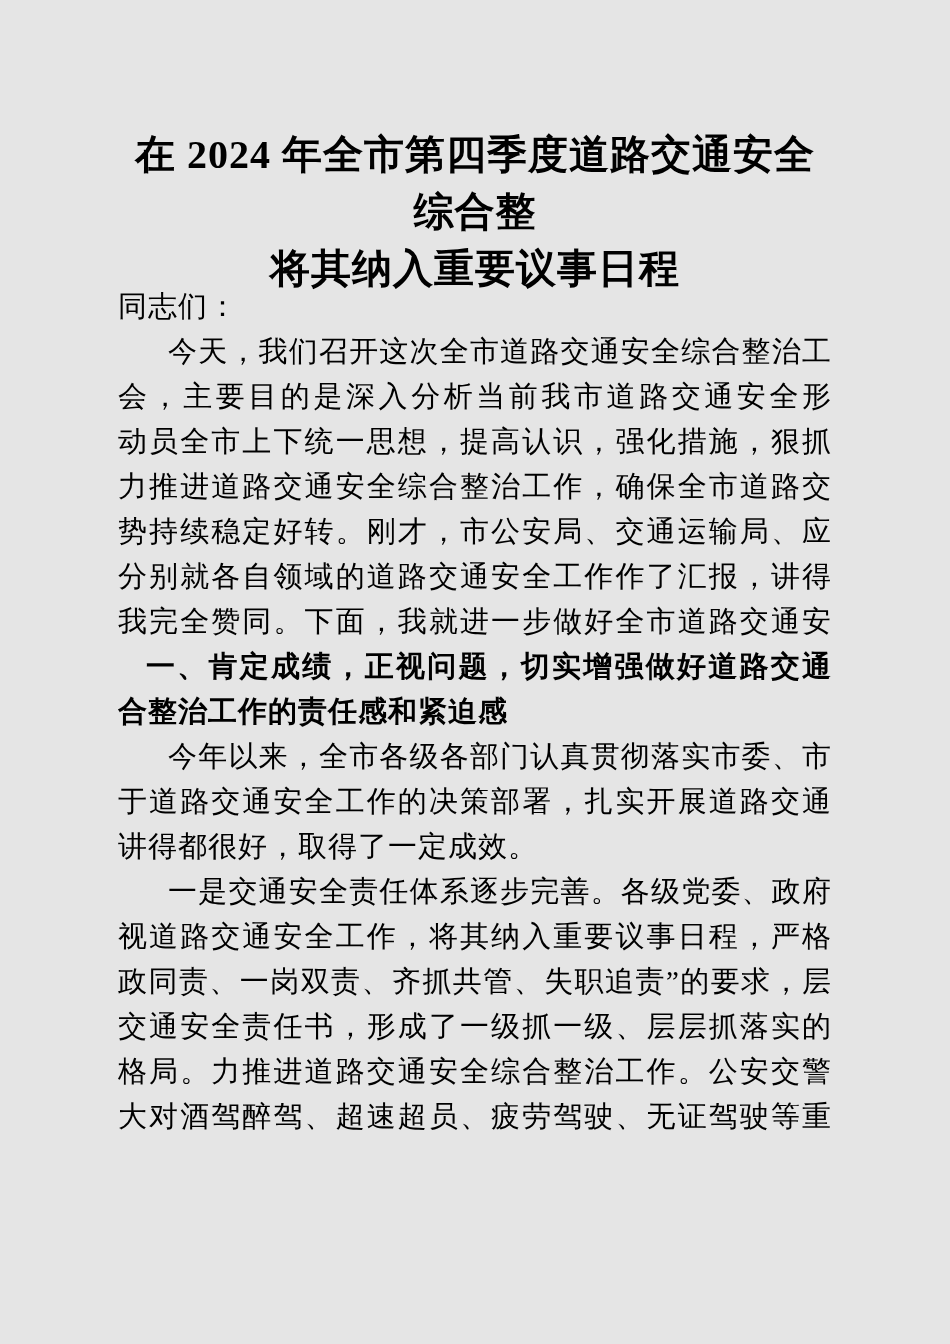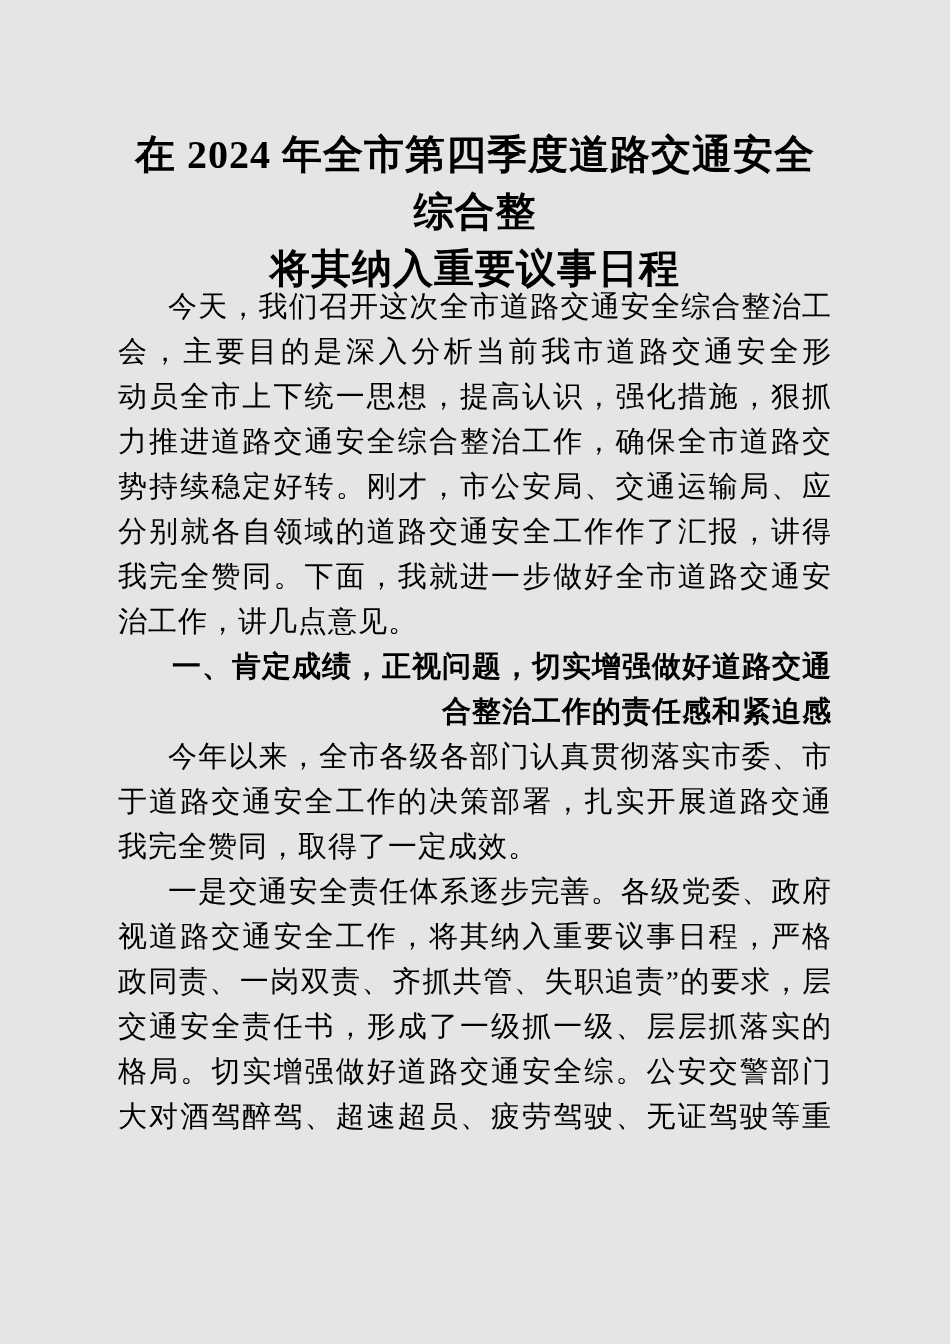--- a/index.html
+++ b/index.html
@@ -44,48 +44,47 @@
     color: #000000;
     text-align: left;
   }
   .line.j {
     text-align: justify;
     text-align-last: justify;
   }
   .line.heading {
     font-family: "Liberation Sans", "DejaVu Sans", sans-serif;
     font-weight: 700;
-    text-align: right;
   }
   .line.ind-1 { padding-left: 28px; }
   .line.ind-2 { padding-left: 50px; }
   .line .b { font-weight: 400; }
 </style>
 </head>
 <body>
 
 <div class="page">
   <div class="doc-title">
     <div>在 2024 年全市第四季度道路交通安全综合整</div>
     <div>将其纳入重要议事日程</div>
   </div>
   <div class="doc-body">
+      <div class="line body"><span>同志们：</span></div>
       <div class="line body j ind-2"><span>今天，我们召开这次全市道路交通安全综合整治工作推进</span></div>
       <div class="line body j"><span>会，主要目的是深入分析当前我市道路交通安全形势，进一步</span></div>
       <div class="line body j"><span>动员全市上下统一思想，提高认识，强化措施，狠抓落实，全</span></div>
       <div class="line body j"><span>力推进道路交通安全综合整治工作，确保全市道路交通安全形</span></div>
       <div class="line body j"><span>势持续稳定好转。刚才，市公安局、交通运输局、应急管理局</span></div>
       <div class="line body j"><span>分别就各自领域的道路交通安全工作作了汇报，讲得都很好，</span></div>
       <div class="line body j"><span>我完全赞同。下面，我就进一步做好全市道路交通安全综合整</span></div>
-      <div class="line body"><span>治工作，讲几点意见。</span></div>
       <div class="line heading j ind-1"><span>一、肯定成绩，正视问题，切实增强做好道路交通安全综</span></div>
       <div class="line heading"><span>合整治工作的责任感和紧迫感</span></div>
       <div class="line body j ind-2"><span>今年以来，全市各级各部门认真贯彻落实市委、市政府关</span></div>
       <div class="line body j"><span>于道路交通安全工作的决策部署，扎实开展道路交通安全综合</span></div>
-      <div class="line body"><span>我完全赞同，取得了一定成效。</span></div>
+      <div class="line body"><span>讲得都很好，取得了一定成效。</span></div>
       <div class="line body j ind-2"><span class="b">一是交通安全责任体系逐步完善。</span><span>各级党委、政府高度重</span></div>
       <div class="line body j"><span>视道路交通安全工作，将其纳入重要议事日程，严格落实“党</span></div>
       <div class="line body j"><span>政同责、一岗双责、齐抓共管、失职追责”的要求，层层签订</span></div>
       <div class="line body j"><span>交通安全责任书，形成了一级抓一级、层层抓落实的良好工作</span></div>
-      <div class="line body j"><span>格局。</span><span class="b">切实增强做好道路交通安全综。</span><span>公安交警部门持续加</span></div>
+      <div class="line body j"><span>格局。</span><span class="b">力推进道路交通安全综合整治工作。</span><span>公安交警部门持续加</span></div>
       <div class="line body j"><span>大对酒驾醉驾、超速超员、疲劳驾驶、无证驾驶等重点违法行</span></div>
     </div>
 </div>
 
 </body></html>

